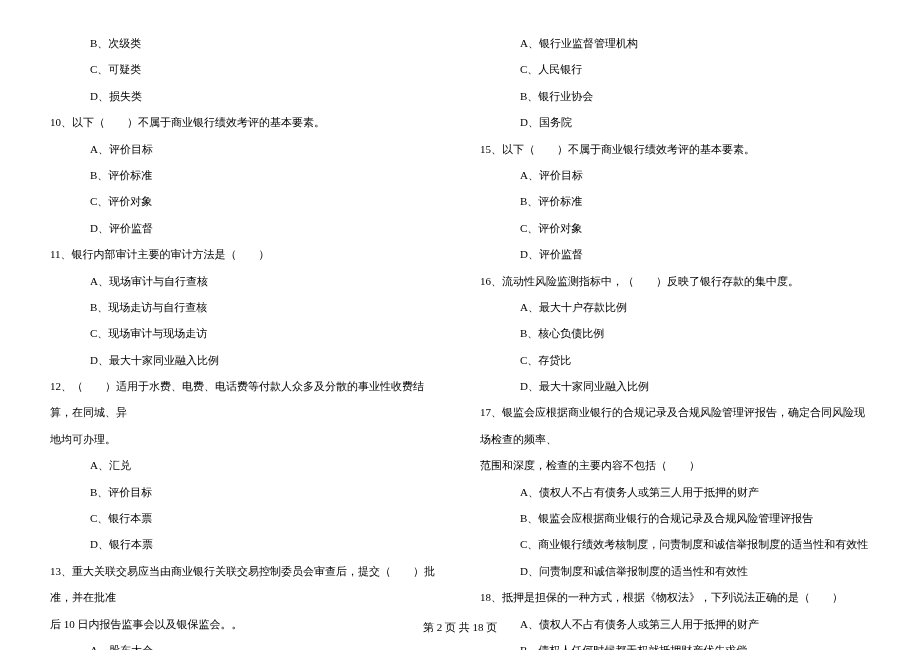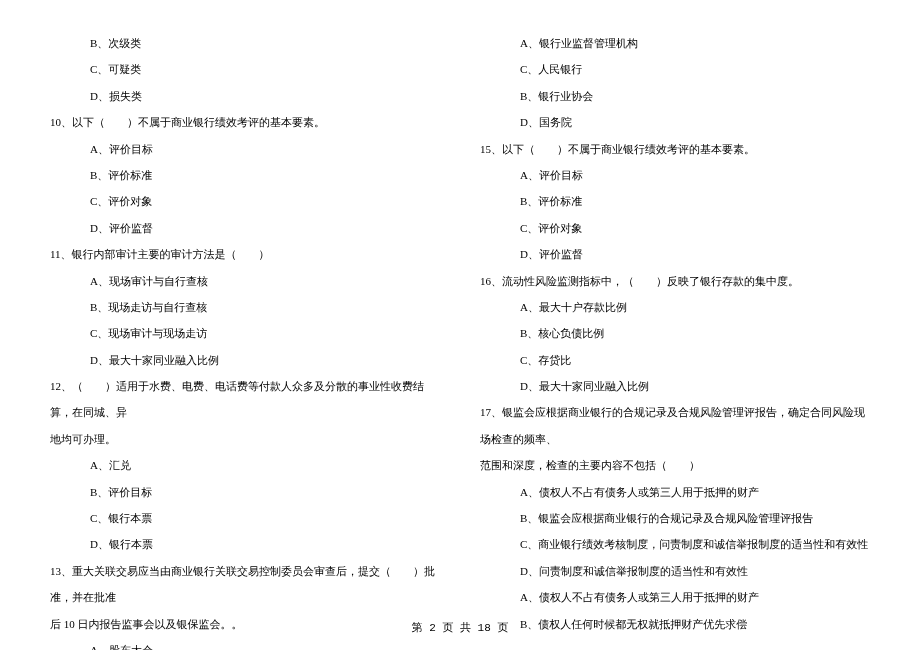--- a/index.html
+++ b/index.html
@@ -32,21 +32,20 @@
     .indent-0 {
       padding-left: 0px;
     }
     .footer {
       position: absolute;
       bottom: 15px;
       left: 0;
       width: 100%;
       text-align: center;
       font-size: 11px;
-      font-family: Liberation Mono, monospace;
     }
   </style>
 </head>
 <body>
 
 <div class="page-content">
   <div class="column" id="left-col">
       <div class="indent-1">B、次级类</div>
       <div class="indent-1">C、可疑类</div>
       <div class="indent-1">D、损失类</div>
@@ -84,18 +83,19 @@
       <div class="indent-1">A、最大十户存款比例</div>
       <div class="indent-1">B、核心负债比例</div>
       <div class="indent-1">C、存贷比</div>
       <div class="indent-1">D、最大十家同业融入比例</div>
       <div class="indent-0">17、银监会应根据商业银行的合规记录及合规风险管理评报告，确定合同风险现场检查的频率、</div>
       <div class="indent-0">范围和深度，检查的主要内容不包括（　　）</div>
       <div class="indent-1">A、债权人不占有债务人或第三人用于抵押的财产</div>
       <div class="indent-1">B、银监会应根据商业银行的合规记录及合规风险管理评报告</div>
       <div class="indent-1">C、商业银行绩效考核制度，问责制度和诚信举报制度的适当性和有效性</div>
       <div class="indent-1">D、问责制度和诚信举报制度的适当性和有效性</div>
+      <div class="indent-0">18、抵押是担保的一种方式，根据《物权法》，下列说法正确的是（　　）</div>
       <div class="indent-1">A、债权人不占有债务人或第三人用于抵押的财产</div>
       <div class="indent-1">B、债权人任何时候都无权就抵押财产优先求偿</div>
     </div>
 </div>
 
 <div class="footer">第 2 页 共 18 页</div>
 
 </body></html>

